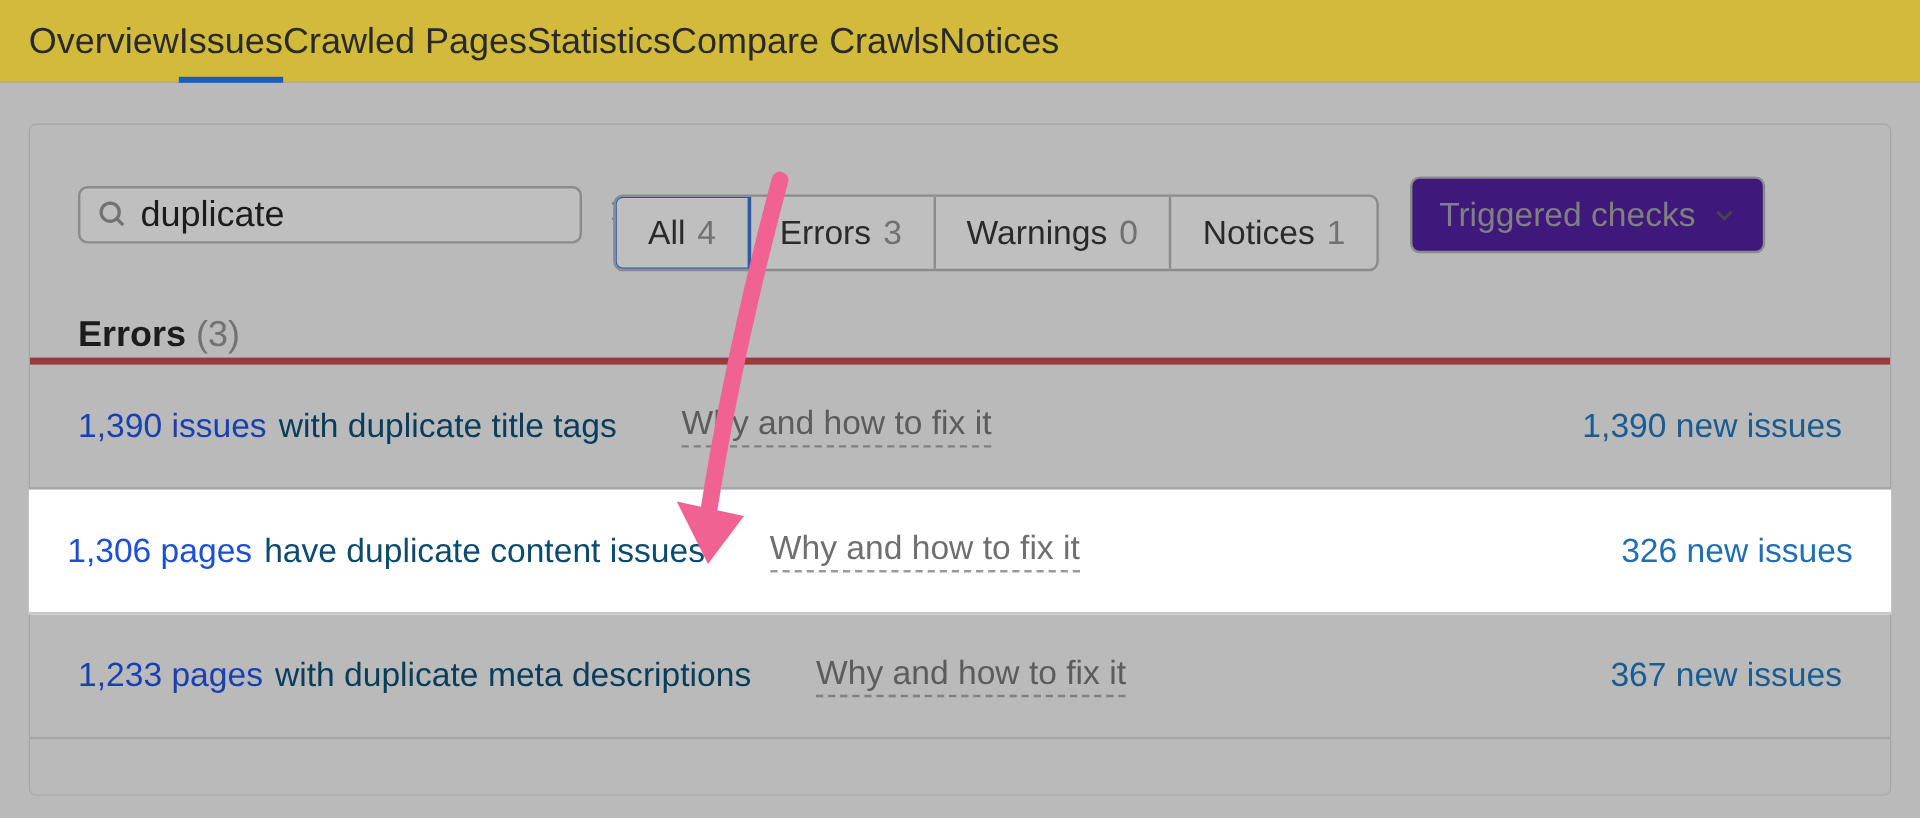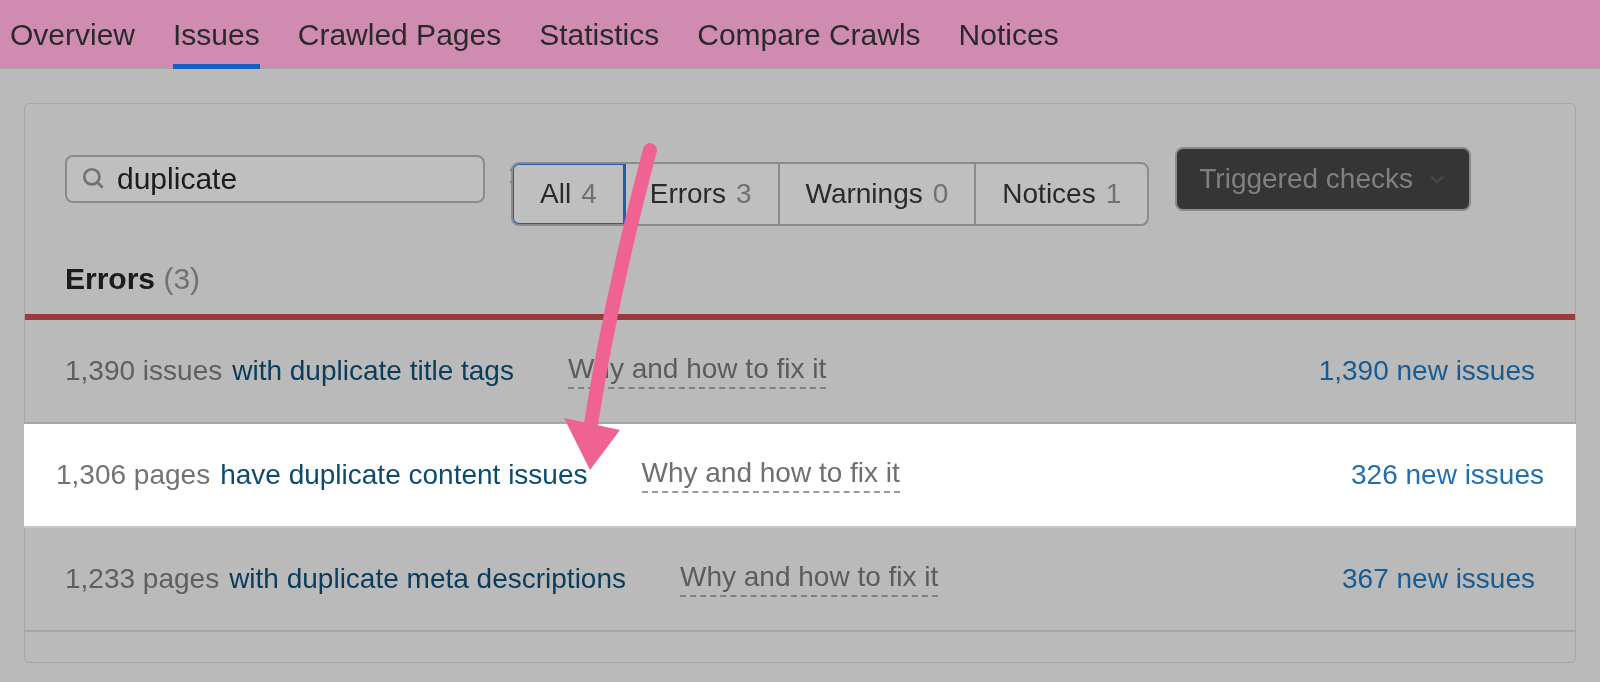--- a/index.html
+++ b/index.html
@@ -18,24 +18,23 @@
     pointer-events: none;
     z-index: 5;
   }
   .page {
     background: #e0e0e0;
     width: 100%;
     height: 100%;
   }
   .tabs {
     display: flex;
-    gap: 38px;
-    padding: 18px 24px 0 10px;
+    padding: 18px 24px 0 24px;
     border-bottom: 1px solid #c7c7c7;
-    background: #f9a8d4;
+    background: #fde047;
   }
   .tab {
     font-size: 30px;
     color: #333;
     padding-bottom: 16px;
     cursor: pointer;
     position: relative;
   }
   .tab.active::after {
     content: "";
@@ -118,26 +117,26 @@
   .dropdown {
     display: flex;
     align-items: center;
     gap: 14px;
     border: 2px solid #a8a8a8;
     border-radius: 8px;
     height: 64px;
     padding: 10px 22px;
     font-size: 28px;
     color: #9a9a9a;
-    background: #404040;
+    background: #4c1d95;
     cursor: pointer;
   }
   .dropdown .chev { color: #666; display: flex; }
   .section-head {
-    padding: 0 40px 18px 40px;
+    padding: 0 40px 2px 40px;
     font-size: 30px;
     color: #222;
   }
   .section-head .lbl { font-weight: 700; }
   .section-head .cnt { color: #8a8a8a; font-weight: 400; }
   .redbar {
     height: 6px;
     background: #b94748;
     margin: 0 0 0 0;
   }
@@ -152,21 +151,21 @@
     background: #e0e0e0;
   }
   .row.highlight {
     background: #ffffff;
     position: relative;
     z-index: 10;
     margin: 0 -1px;
     padding: 0 32px;
   }
   .row .link {
-    color: #737373;
+    color: #1d4ed8;
     cursor: pointer;
     margin-right: 10px;
   }
   .row .desc { color: #0c4a6e; }
   .row .fix {
     color: #6f6f6f;
     border-bottom: 2px dashed #9a9a9a;
     cursor: pointer;
     margin-left: 54px;
     padding-bottom: 2px;

